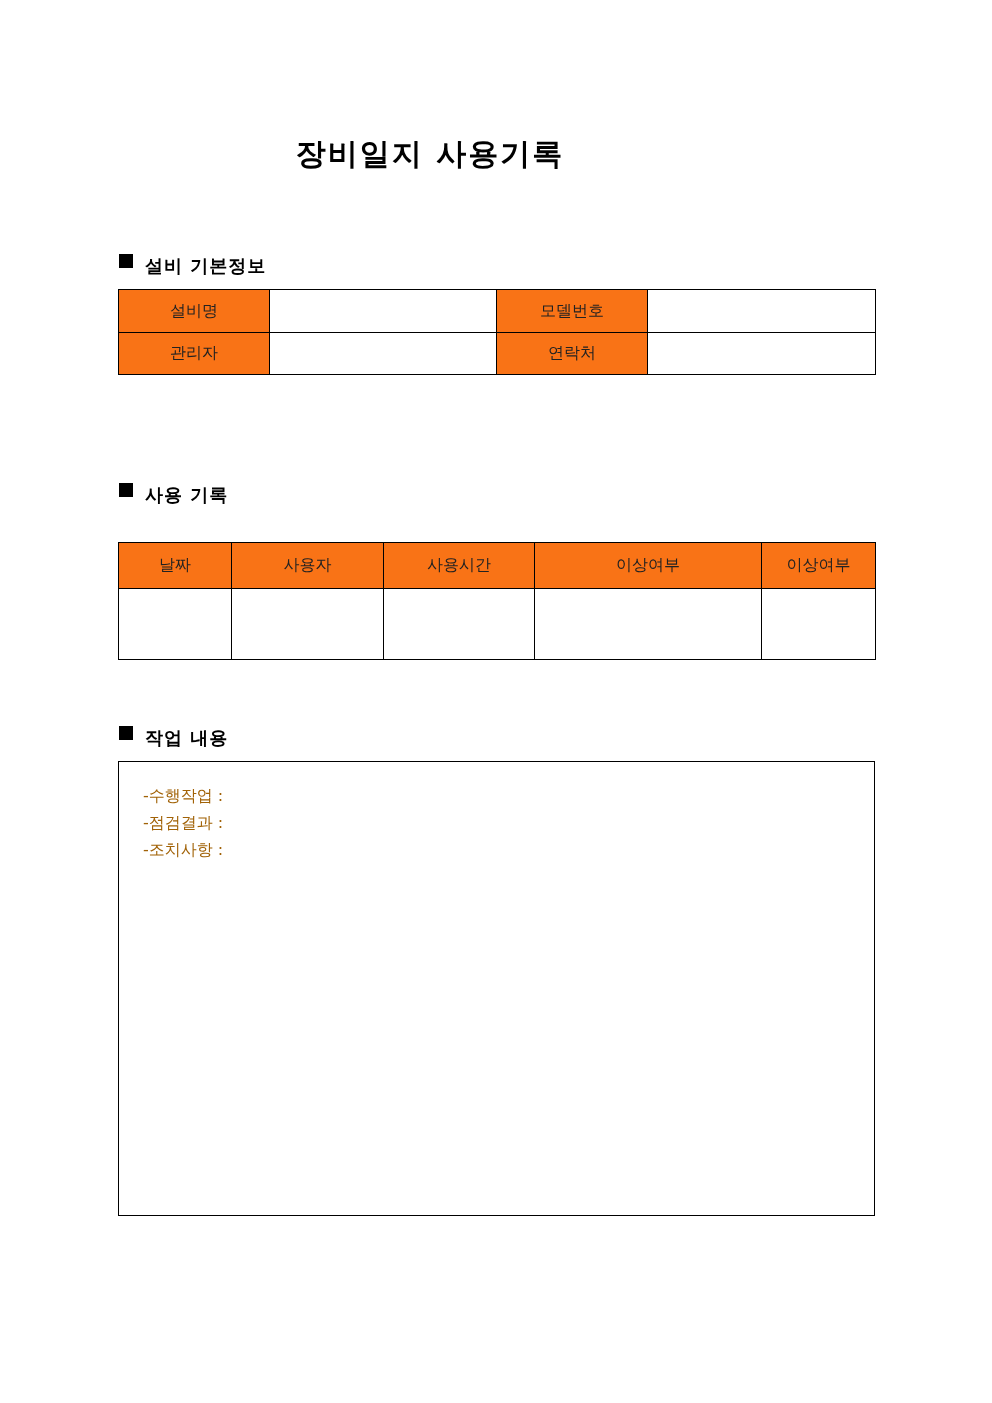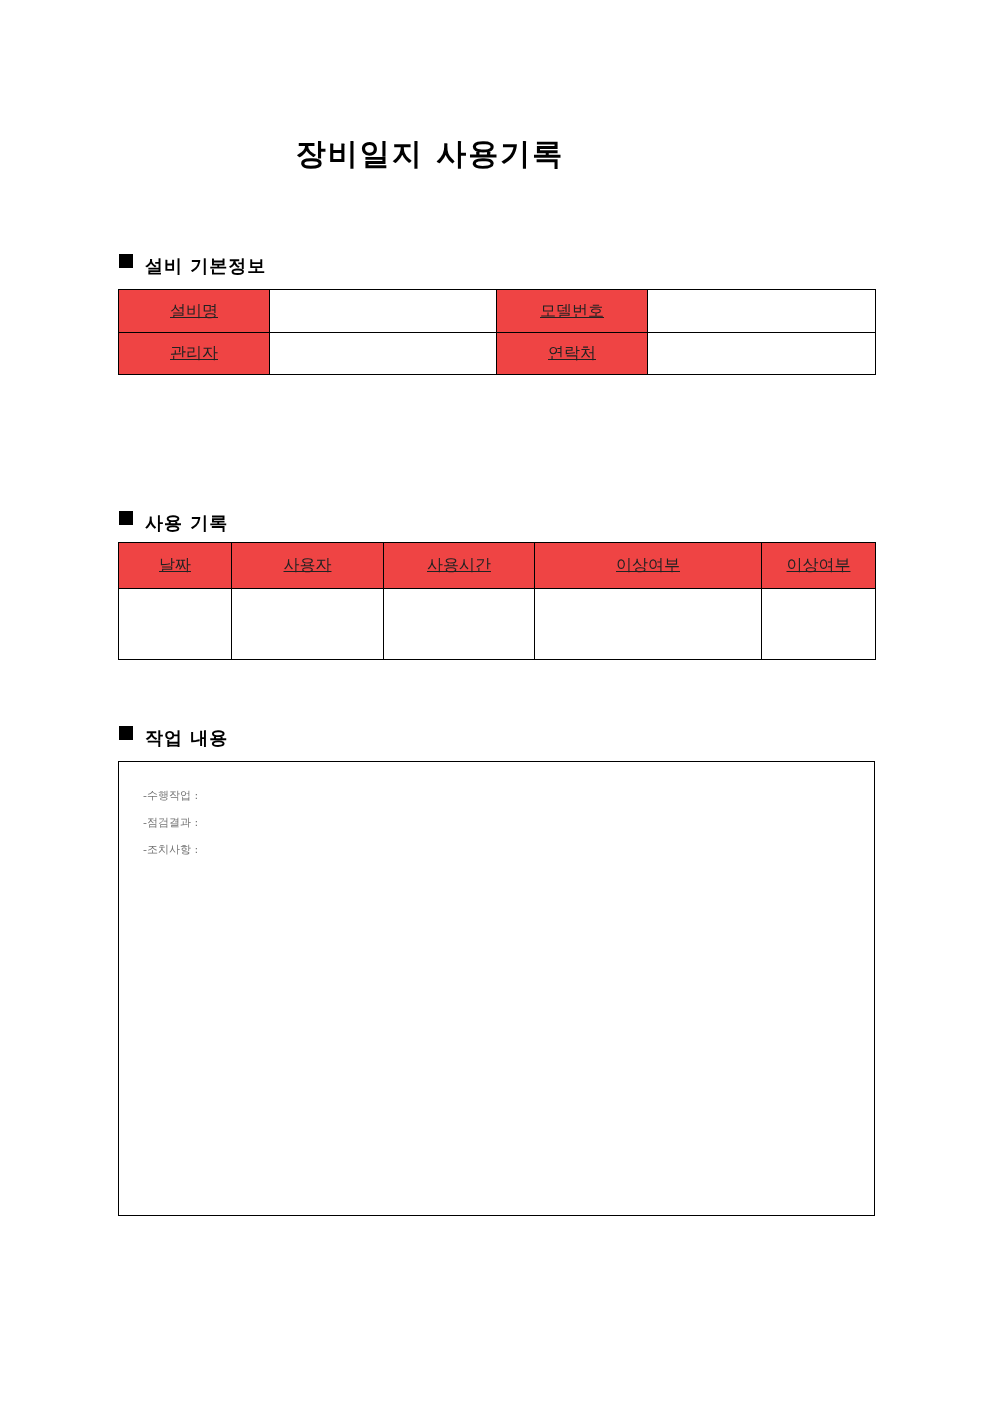--- a/index.html
+++ b/index.html
@@ -2,23 +2,23 @@
 <html><head>
   <meta charset="utf-8">
   <style>
     html, body { margin: 0; padding: 0; background: #ffffff; }
     body { width: 992px; height: 1403px; position: relative; font-family: "DejaVu Sans", sans-serif; color: #000; }
     .title { position: absolute; top: 134px; left: 0; width: 860px; text-align: center; font-size: 30px; font-weight: bold; letter-spacing: 2px; }
     .section-head { position: absolute; left: 119px; font-size: 18px; font-weight: bold; display: flex; align-items: flex-start; letter-spacing: 1px; }
     .section-head .sq { display: inline-block; width: 14px; height: 14px; background: #000; margin-right: 12px; }
     table { border-collapse: collapse; position: absolute; left: 118px; width: 757px; table-layout: fixed; }
     td { border: 1.5px solid #000; font-size: 16px; text-align: center; vertical-align: middle; padding: 0; color: #222; }
-    td.label { background: #ef4444; text-decoration: underline; }
+    td.label { background: #f97316; }
     .work-box { position: absolute; left: 118px; top: 761px; width: 755px; height: 453px; border: 1.5px solid #000; }
-    .work-lines { position: absolute; left: 24px; top: 20px; font-size: 11px; line-height: 27px; color: #737373; }
+    .work-lines { position: absolute; left: 24px; top: 20px; font-size: 16px; line-height: 27px; color: #a16207; }
   </style>
 </head>
 <body>
 
 <div class="title">장비일지 사용기록</div>
 
 <div class="section-head" style="top:254px;">
   <span class="sq"></span>
   <span>설비 기본정보</span>
 </div>
@@ -39,21 +39,21 @@
   </tr>
   <tr style="height:42px;">
     <td class="label">관리자</td>
     <td></td>
     <td class="label">연락처</td>
     <td></td>
   </tr>
 </tbody>
   </table>
 
-<div class="section-head" style="top:511px;">
+<div class="section-head" style="top:483px;">
   <span class="sq"></span>
   <span>사용 기록</span>
 </div>
 
 <table style="top:542px;">
   <colgroup>
       <col style="width:113px">
       <col style="width:152px">
       <col style="width:151px">
       <col style="width:227px">

